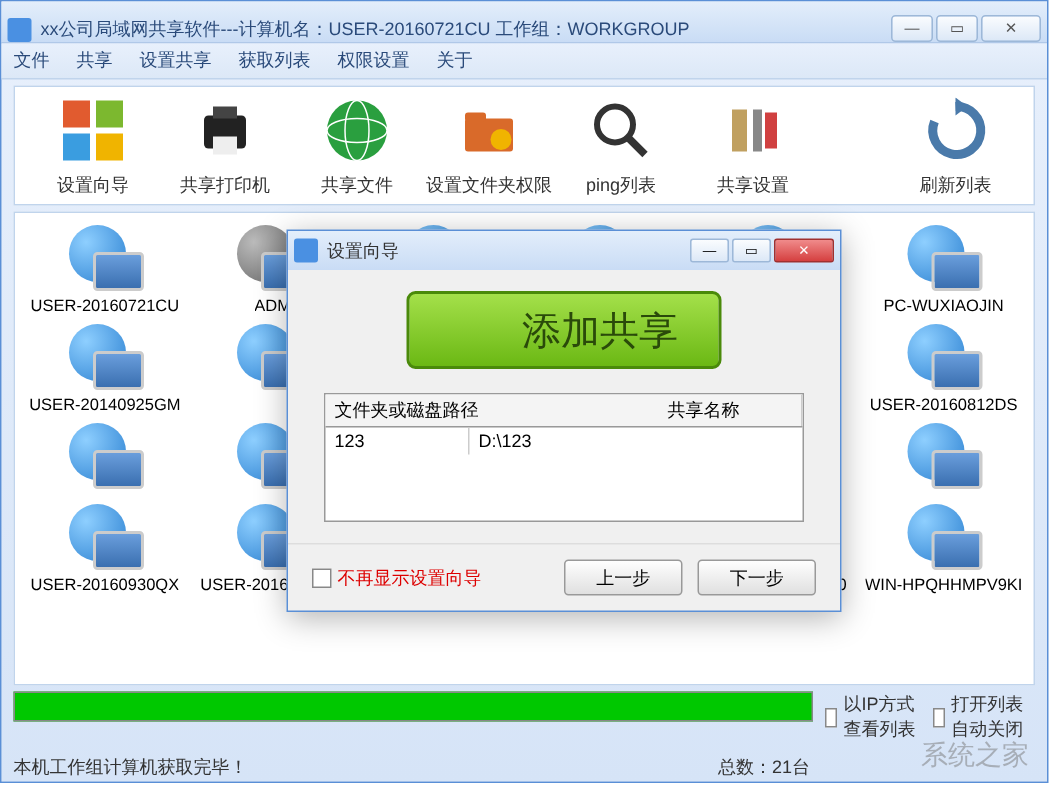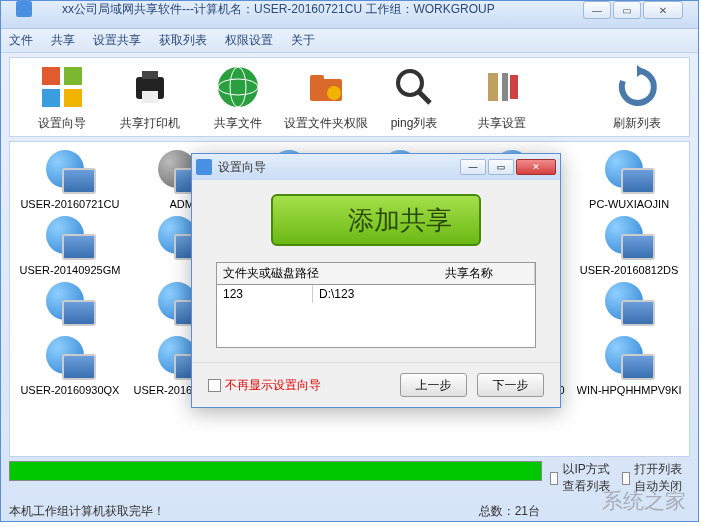--- a/index.html
+++ b/index.html
@@ -1,19 +1,19 @@
 <!DOCTYPE html>
 <html><head>
 <meta charset="utf-8">
 <style>
 * { box-sizing: border-box; margin: 0; padding: 0; }
 body { width: 701px; height: 526px; font-family: "Microsoft YaHei", SimSun, sans-serif; font-size: 12px; background: #fff; overflow: hidden; position: relative; }
 
 .main-window { width: 699px; height: 522px; border: 1px solid #5a8fd6; background: linear-gradient(#e8f0fc, #d6e4f7); position: relative; }
-.titlebar { height: 28px; background: linear-gradient(#e3eefb, #c9dcf5); display: flex; align-items: flex-start; padding: 0 15px; border-bottom: 1px solid #b0c8e8; gap: 24px; }
+.titlebar { height: 28px; background: linear-gradient(#e3eefb, #c9dcf5); display: flex; align-items: flex-end; padding: 0 4px; border-bottom: 1px solid #b0c8e8; }
 .titlebar-icon { width: 16px; height: 16px; background: #4a90e2; border-radius: 2px; margin-right: 6px; }
 .titlebar-text { flex: 1; color: #2a4a7a; font-size: 12px; }
 .win-controls { display: flex; gap: 2px; }
 .win-btn { width: 28px; height: 18px; background: linear-gradient(#fafcfe, #dce8f7); border: 1px solid #9db8d8; border-radius: 3px; display: flex; align-items: center; justify-content: center; font-size: 10px; color: #555; cursor: pointer; }
 .win-btn.close { width: 40px; }
 
 .menubar { height: 24px; background: linear-gradient(#e8f0fc, #dce8f7); display: flex; align-items: center; padding: 0 8px; gap: 18px; color: #2a4a7a; border-bottom: 1px solid #c0d4ec; }
 .menu-item { cursor: pointer; }
 
 .toolbar { height: 80px; background: #fff; border: 1px solid #c0d4ec; margin: 4px 8px; display: flex; align-items: center; padding: 4px 8px; gap: 0; }
@@ -32,21 +32,21 @@
 .pc-lbl { font-size: 11px; color: #000; text-align: center; white-space: nowrap; overflow: hidden; text-overflow: ellipsis; max-width: 106px; margin-top: 2px; }
 
 .bottom { margin: 4px 8px 0; }
 .progress-row { display: flex; gap: 8px; align-items: flex-start; }
 .progress { flex: 1; height: 20px; background: #00c800; border: 1px solid #888; }
 .checks { width: 140px; display: flex; flex-direction: row; gap: 4px; font-size: 12px; color: #333; }
 .chk { display: flex; align-items: center; gap: 4px; }
 .chkbox { width: 13px; height: 13px; border: 1px solid #888; background: #fff; }
 .status { margin-top: 8px; font-size: 12px; color: #333; display: flex; }
 .status-right { margin-left: auto; margin-right: 150px; }
-.watermark { position: absolute; bottom: 6px; right: 12px; color: rgba(120, 120, 120, .5); font-size: 21px; font-family: SimHei; pointer-events: none; }
+.watermark { position: absolute; bottom: 6px; right: 12px; color: rgba(120, 120, 120, .5); font-size: 18px; font-family: SimHei; pointer-events: none; }
 
 
 .dialog { position: absolute; left: 190px; top: 152px; width: 370px; background: #f0f0f0; border: 1px solid #5a8fd6; box-shadow: 0 4px 20px rgba(0,0,0,.3); }
 .dlg-title { height: 26px; background: linear-gradient(#e3eefb, #c9dcf5); display: flex; align-items: center; padding: 0 4px; }
 .dlg-title .ico { width: 16px; height: 16px; background: #4a90e2; border-radius: 2px; margin-right: 6px; }
 .dlg-title .txt { flex: 1; color: #333; font-size: 12px; }
 .dlg-wc { display: flex; gap: 2px; }
 .dlg-wc .b { width: 26px; height: 16px; background: linear-gradient(#fafcfe, #dce8f7); border: 1px solid #9db8d8; border-radius: 2px; display: flex; align-items: center; justify-content: center; font-size: 9px; cursor: pointer; }
 .dlg-wc .b.cls { background: linear-gradient(#f08b8b, #d54040); color: #fff; width: 40px; border-color: #a03030; }
 .dlg-body { padding: 14px 24px 14px; }
@@ -54,21 +54,21 @@
 .tbl { border: 1px solid #999; background: #fff; width: 320px; margin: 0 auto; }
 .tbl-row { display: flex; }
 .tbl-cell { padding: 2px 6px; font-size: 12px; }
 .tbl-cell.c1 { width: 96px; border-right: 1px solid #ccc; }
 .tbl-cell.c2 { flex: 1; }
 .tbl-hdr { background: #f4f4f4; border-bottom: 1px solid #999; font-weight: normal; }
 .tbl-body { height: 62px; }
 .dlg-foot { display: flex; align-items: center; padding: 10px 16px; gap: 10px; border-top: 1px solid #ddd; }
 .dont-show { display: flex; align-items: center; gap: 4px; color: #d00; font-size: 12px; }
 .dont-show .cb { width: 13px; height: 13px; border: 1px solid #888; background: #fff; }
-.dlg-btn { width: 67px; height: 24px; background: linear-gradient(#fefefe, #e0e0e0); border: 1px solid #999; border-radius: 3px; display: flex; align-items: center; justify-content: center; font-size: 12px; cursor: pointer; }
+.dlg-btn { width: 79px; height: 24px; background: linear-gradient(#fefefe, #e0e0e0); border: 1px solid #999; border-radius: 3px; display: flex; align-items: center; justify-content: center; font-size: 12px; cursor: pointer; }
 .dlg-foot .spacer { flex: 1; }
 </style>
 </head>
 <body>
 
 <div class="main-window">
   <div class="titlebar">
     <div class="titlebar-icon"></div>
     <div class="titlebar-text">xx公司局域网共享软件---计算机名：USER-20160721CU  工作组：WORKGROUP</div>
     <div class="win-controls">

